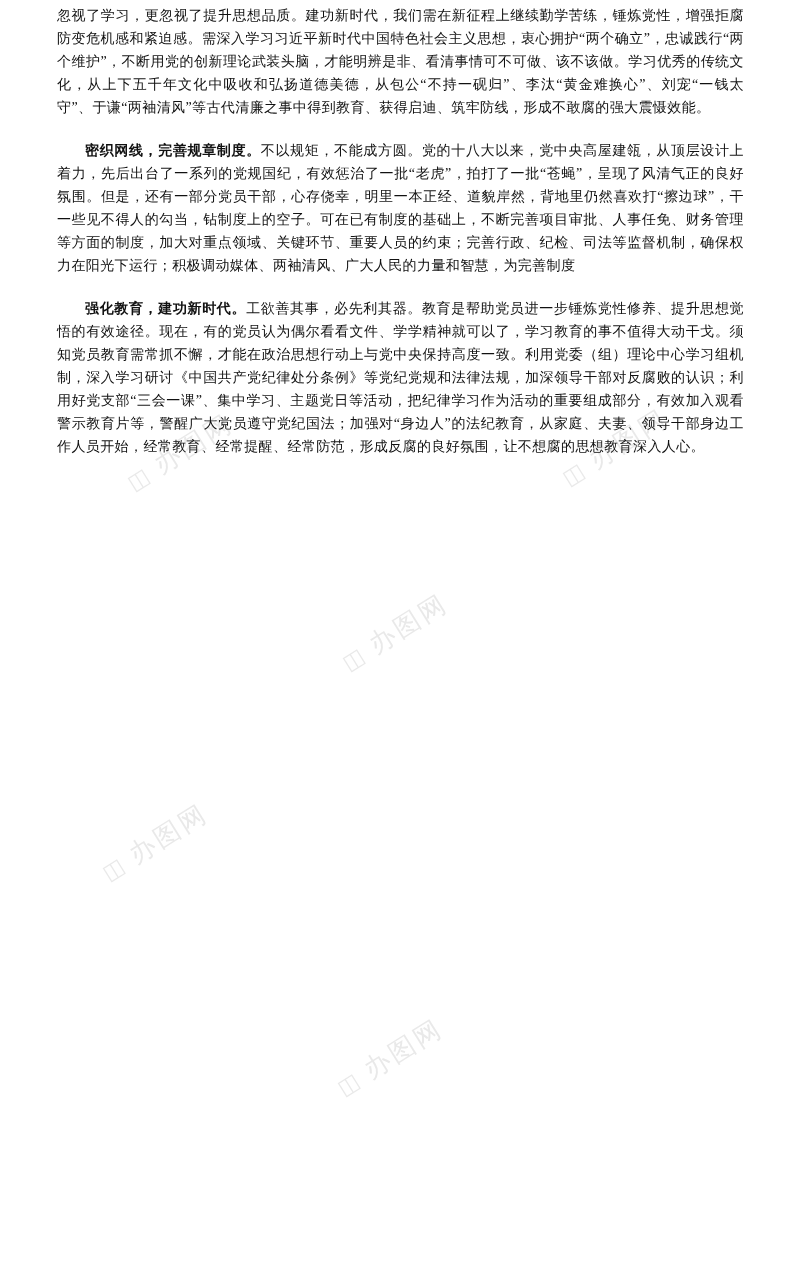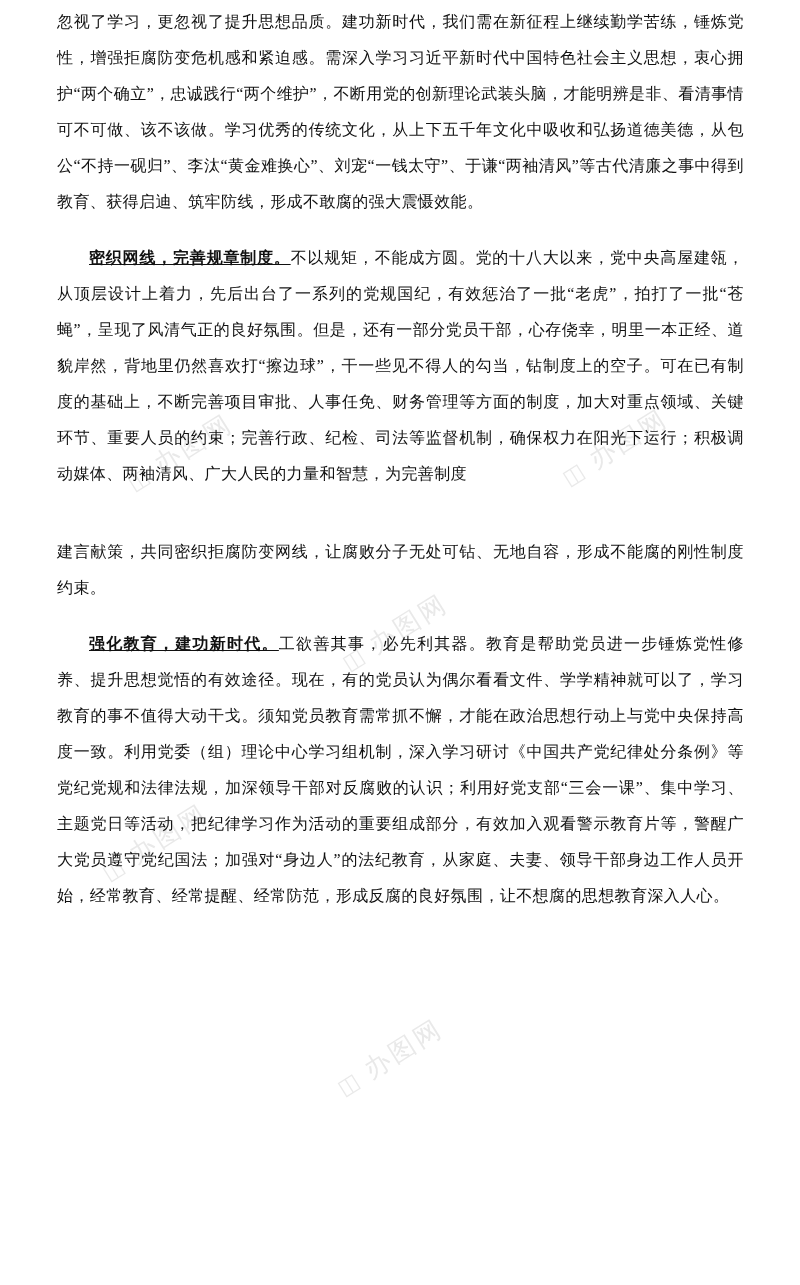--- a/index.html
+++ b/index.html
@@ -19,31 +19,31 @@
     background: #ffffff;
     overflow: hidden;
   }
   .content {
     position: absolute;
     top: 4px;
     left: 57px;
     right: 56px;
   }
   .para {
-    font-size: 16px;
-    line-height: 36px;
+    font-size: 14px;
+    line-height: 23px;
     text-align: justify;
     text-justify: inter-ideograph;
     letter-spacing: 0.4px;
     margin-bottom: 20px;
     word-break: break-all;
   }
   .para.indent { text-indent: 2em; }
   .para.cont { margin-top: 42px; }
-  .lead { font-weight: 700; text-decoration: underline; }
+  .lead { font-weight: 700; }
   .watermark {
     position: absolute;
     font-size: 26px;
     color: rgba(120, 120, 120, 0.16);
     transform: rotate(-32deg);
     letter-spacing: 3px;
     white-space: nowrap;
     pointer-events: none;
     user-select: none;
   }
@@ -67,18 +67,17 @@
   <div class="watermark wm3">办图网</div>
   <div class="watermark wm4">办图网</div>
   <div class="watermark wm5">办图网</div>
 
   <div class="content">
 
     <p class="para"><span>忽视了学习，更忽视了提升思想品质。建功新时代，我们需在新征程上继续勤学苦练，锤炼党性，增强拒腐防变危机感和紧迫感。需深入学习习近平新时代中国特色社会主义思想，衷心拥护“两个确立”，忠诚践行“两个维护”，不断用党的创新理论武装头脑，才能明辨是非、看清事情可不可做、该不该做。学习优秀的传统文化，从上下五千年文化中吸收和弘扬道德美德，从包公“不持一砚归”、李汰“黄金难换心”、刘宠“一钱太守”、于谦“两袖清风”等古代清廉之事中得到教育、获得启迪、筑牢防线，形成不敢腐的强大震慑效能。</span></p>
 
     <p class="para indent"><span class="lead">密织网线，完善规章制度。</span><span>不以规矩，不能成方圆。党的十八大以来，党中央高屋建瓴，从顶层设计上着力，先后出台了一系列的党规国纪，有效惩治了一批“老虎”，拍打了一批“苍蝇”，呈现了风清气正的良好氛围。但是，还有一部分党员干部，心存侥幸，明里一本正经、道貌岸然，背地里仍然喜欢打“擦边球”，干一些见不得人的勾当，钻制度上的空子。可在已有制度的基础上，不断完善项目审批、人事任免、财务管理等方面的制度，加大对重点领域、关键环节、重要人员的约束；完善行政、纪检、司法等监督机制，确保权力在阳光下运行；积极调动媒体、两袖清风、广大人民的力量和智慧，为完善制度</span></p>
 
-    <p class="para cont"><span>建言献策，共同密织拒腐防变网线，让腐败分子无处可钻、无地自容，形成不能腐的刚性制度约束。</span></p>
 
     <p class="para indent"><span class="lead">强化教育，建功新时代。</span><span>工欲善其事，必先利其器。教育是帮助党员进一步锤炼党性修养、提升思想觉悟的有效途径。现在，有的党员认为偶尔看看文件、学学精神就可以了，学习教育的事不值得大动干戈。须知党员教育需常抓不懈，才能在政治思想行动上与党中央保持高度一致。利用党委（组）理论中心学习组机制，深入学习研讨《中国共产党纪律处分条例》等党纪党规和法律法规，加深领导干部对反腐败的认识；利用好党支部“三会一课”、集中学习、主题党日等活动，把纪律学习作为活动的重要组成部分，有效加入观看警示教育片等，警醒广大党员遵守党纪国法；加强对“身边人”的法纪教育，从家庭、夫妻、领导干部身边工作人员开始，经常教育、经常提醒、经常防范，形成反腐的良好氛围，让不想腐的思想教育深入人心。</span></p>
 
   </div>
 </div>
 
 </body></html>

